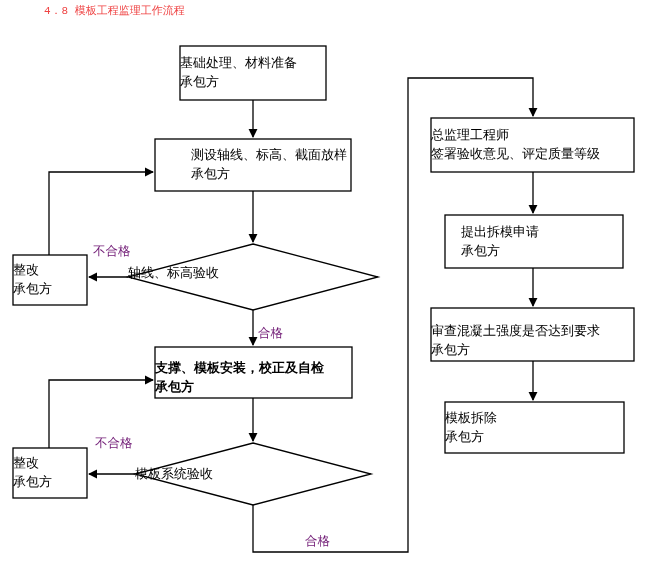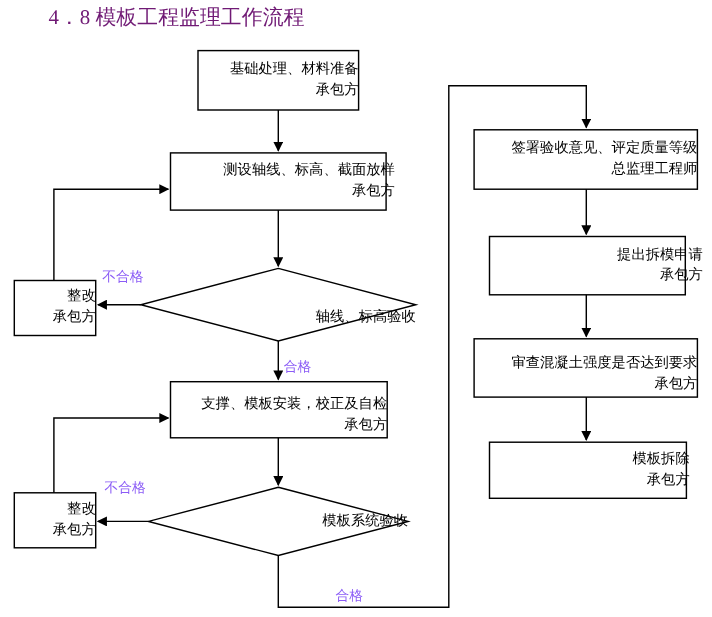--- a/index.html
+++ b/index.html
@@ -39,47 +39,47 @@
   }
   .conn {
     stroke: #000000;
     stroke-width: 1.3;
     fill: none;
   }
   .node-text {
     position: absolute;
     display: flex;
     flex-direction: column;
-    align-items: flex-end;
+    align-items: flex-start;
     justify-content: center;
     text-align: center;
     font-family: "DejaVu Sans", "Liberation Sans", sans-serif;
     font-size: 13px;
     line-height: 1.45;
     color: #000000;
     white-space: nowrap;
     pointer-events: none;
   }
   .node-text span {
     display: block;
   }
   .edge-label {
     position: absolute;
     font-family: Liberation Mono, monospace;
     font-size: 12.5px;
-    color: #8b5cf6;
+    color: #701a75;
     white-space: nowrap;
   }
   .page-title {
     position: absolute;
     left: 44px;
     top: 3px;
-    font-family: Liberation Serif, serif;
-    font-size: 19px;
-    color: #701a75;
+    font-family: Liberation Mono, monospace;
+    font-size: 11px;
+    color: #ef4444;
     white-space: nowrap;
   }
 </style>
 </head>
 <body>
 
 <div id="flow-root">
 
   <div class="page-title">4．8 模板工程监理工作流程</div>
 
@@ -140,46 +140,46 @@
   <div class="node-text" style="left:180px; top:46px; width:146px; height:54px;">
     <span>基础处理、材料准备</span>
     <span>承包方</span>
   </div>
 
   <div class="node-text" style="left:155px; top:139px; width:168px; height:52px;padding-left:36px;">
     <span>测设轴线、标高、截面放样</span>
     <span>承包方</span>
   </div>
 
-  <div class="node-text" style="left:128px; top:256px; width:250px; height:66px;">
+  <div class="node-text" style="left:128px; top:240px; width:250px; height:66px;">
     <span>轴线、标高验收</span>
   </div>
 
   <div class="node-text" style="left:13px; top:255px; width:74px; height:50px;">
     <span>整改</span>
     <span>承包方</span>
   </div>
 
-  <div class="node-text" style="left:155px; top:347px; width:197px; height:62px;">
+  <div class="node-text" style="left:155px; top:347px; width:197px; height:62px;font-weight:bold;">
     <span>支撑、模板安装，校正及自检</span>
     <span>承包方</span>
   </div>
 
   <div class="node-text" style="left:135px; top:443px; width:236px; height:62px;">
     <span>模板系统验收</span>
   </div>
 
   <div class="node-text" style="left:13px; top:448px; width:74px; height:50px;">
     <span>整改</span>
     <span>承包方</span>
   </div>
 
   <div class="node-text" style="left:431px; top:118px; width:203px; height:54px;">
+    <span>总监理工程师</span>
     <span>签署验收意见、评定质量等级</span>
-    <span>总监理工程师</span>
   </div>
 
   <div class="node-text" style="left:445px; top:215px; width:178px; height:53px;padding-left:16px;">
     <span>提出拆模申请</span>
     <span>承包方</span>
   </div>
 
   <div class="node-text" style="left:431px; top:308px; width:203px; height:66px;">
     <span>审查混凝土强度是否达到要求</span>
     <span>承包方</span>

